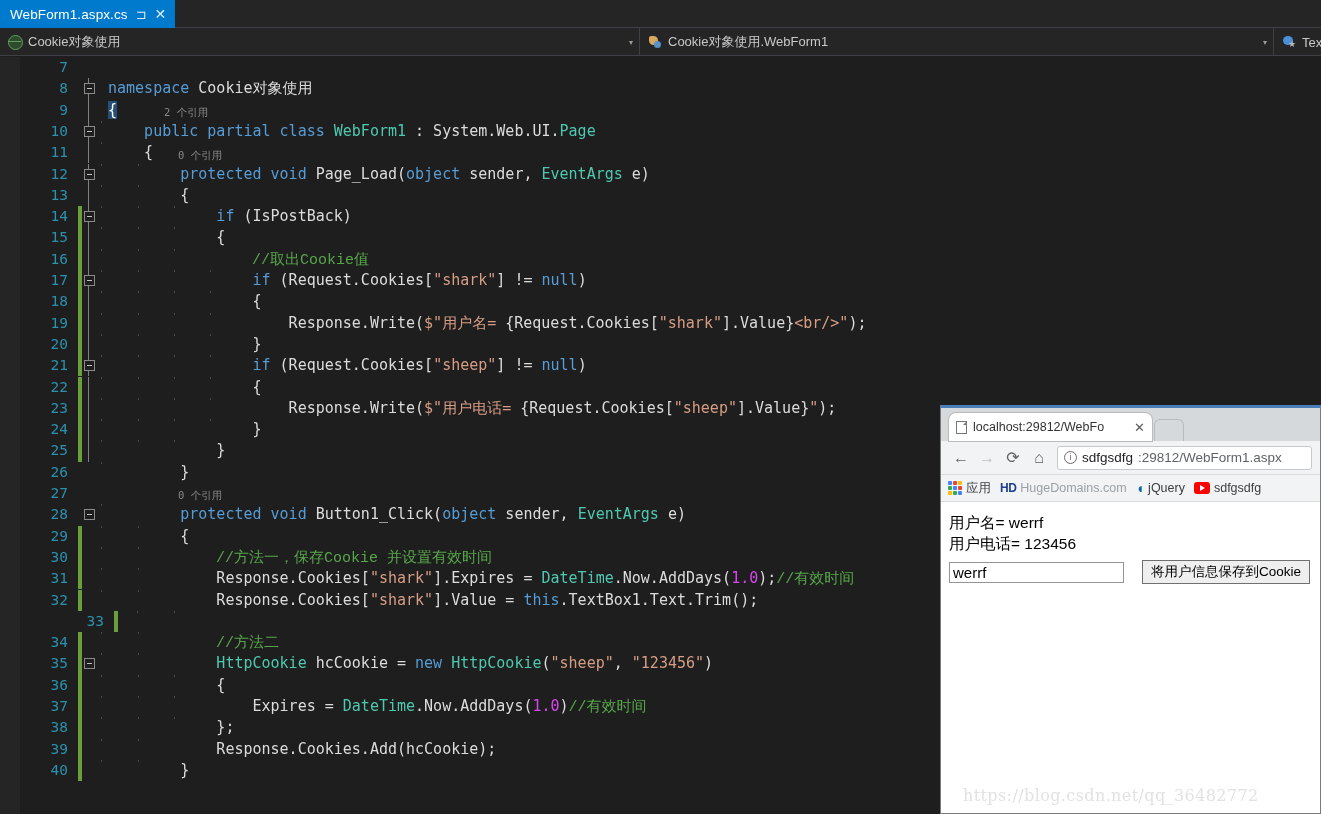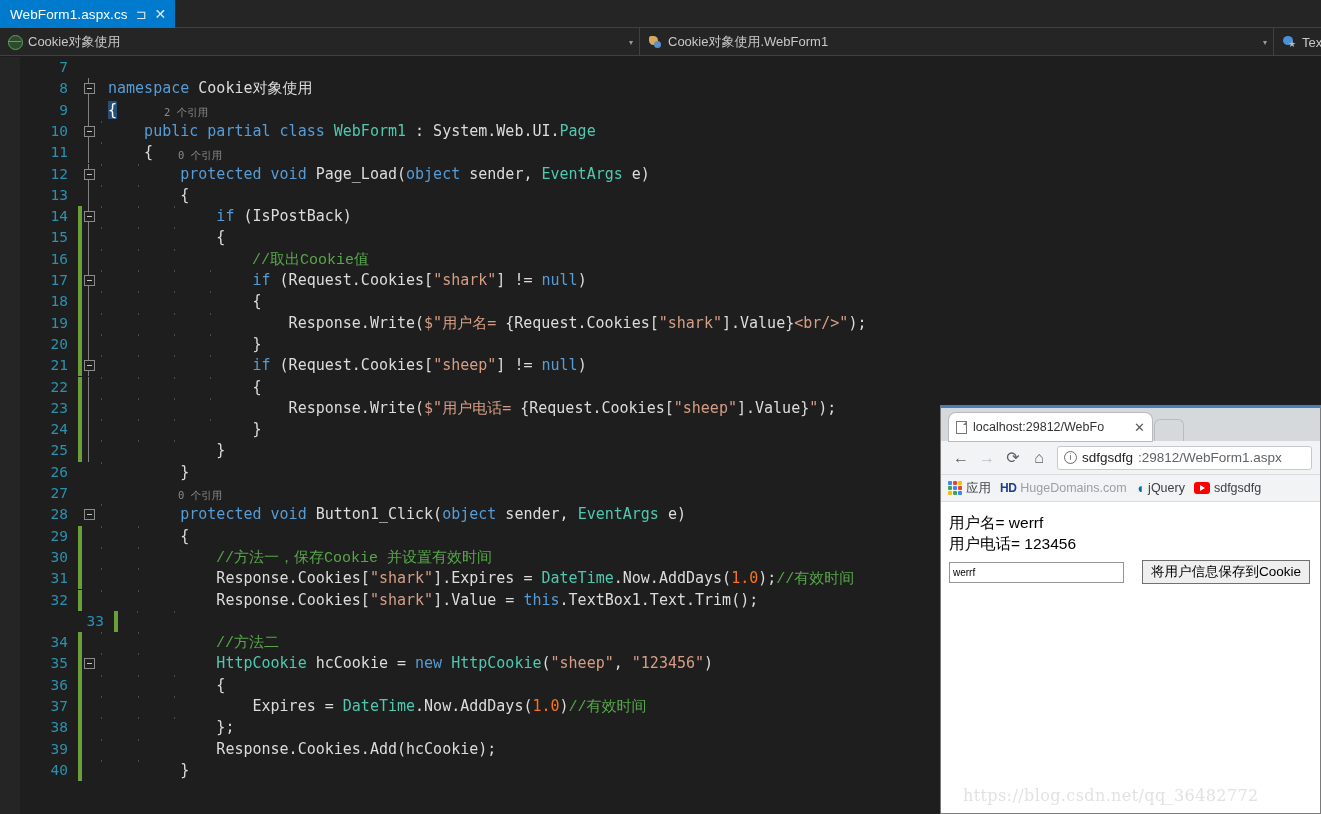--- a/index.html
+++ b/index.html
@@ -115,21 +115,21 @@
     font-family: "DejaVu Sans Mono", monospace; font-size: 10.5px; line-height: 16px;
     color: #8a8a8a;
   }
   .hl-sel { background: #264f78; color: #ffffff; }
 
   
   .kw   { color: #569cd6; }
   .type { color: #4ec9b0; }
   .str  { color: #d69d85; }
   .cmt  { color: #57a64a; font-family: Liberation Mono, monospace; }
-  .num  { color: #f97316; }
+  .num  { color: #d946ef; }
   .plain{ color: #dcdcdc; }
 
   
   .chrome {
     position: absolute; left: 940px; top: 405px; width: 381px; height: 409px;
     background: #ffffff; border: 1px solid #7a7a7a; border-top: 3px solid #4a7ebb;
     overflow: hidden;
   }
   .ch-tabbar {
     position: relative; height: 33px; background: #d6d9dc;
@@ -209,21 +209,21 @@
   .bm .dim2 { color: #9aa0a6; }
 
   .ch-page {
     position: relative; height: 312px; background: #ffffff; padding: 10px 0 0 8px;
     font-size: 15.5px; color: #000000;
   }
   .ch-page .pline { line-height: 21px; white-space: nowrap; }
   .ch-form { display: flex; align-items: center; gap: 18px; margin-top: 6px; }
   .ch-input {
     width: 175px; height: 21px; border: 1px solid #949494; background: #fff;
-    font-family: "Liberation Sans", sans-serif; font-size: 10px; color: #000;
+    font-family: "Liberation Sans", sans-serif; font-size: 15px; color: #000;
     padding: 0 3px; line-height: 19px;
   }
   .ch-button {
     height: 24px; border: 1px solid #707070; background: #efefef;
     font-family: "Liberation Sans", sans-serif; font-size: 13.5px; color: #000;
     padding: 0 8px; white-space: nowrap;
   }
   .watermark {
     position: absolute; left: 22px; bottom: 9px;
     font-family: "DejaVu Serif", serif; font-size: 16px; color: #e2e2e2;

